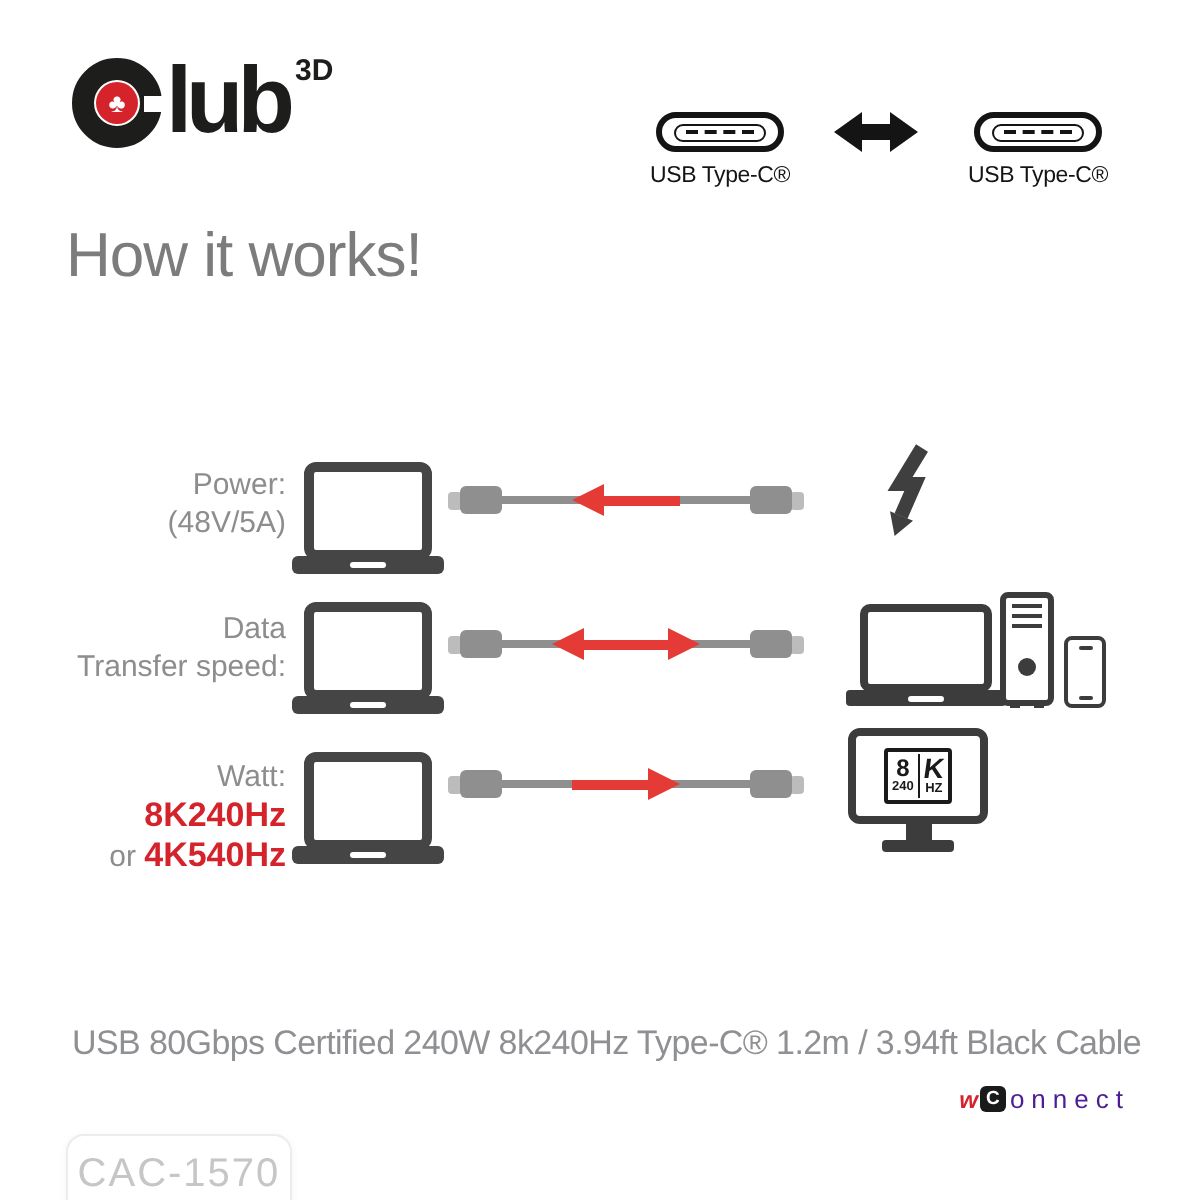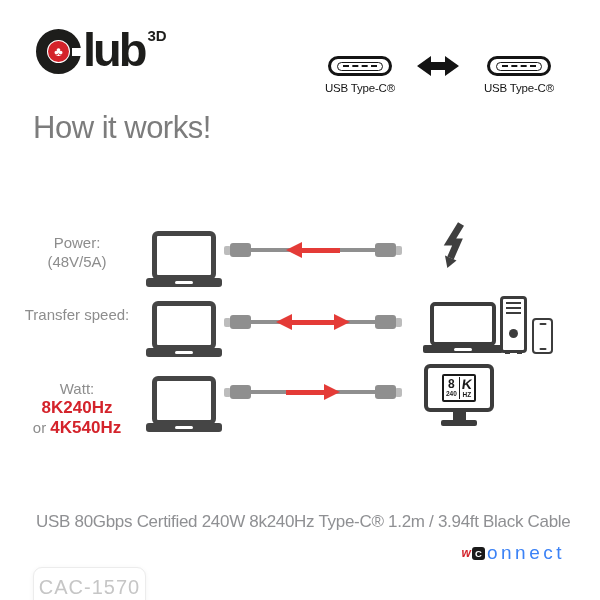--- a/index.html
+++ b/index.html
@@ -25,21 +25,21 @@
     box-sizing:border-box;display:flex;align-items:center;justify-content:center;background:#fff;}
   .usbc-inner{width:46px;height:9px;border:1.5px solid #141414;border-radius:5px;box-sizing:border-box;
     display:flex;align-items:center;justify-content:center;}
   .usbc-pins{width:34px;border-top:2px dashed #141414;height:0;}
   .usbc-label{position:absolute;width:90px;text-align:center;font-size:11.5px;font-weight:400;color:#141414;letter-spacing:-0.2px;}
 
   
   .heading{left:33px;top:110px;font-size:31px;color:#7c7c7c;letter-spacing:-0.5px;font-weight:400;}
 
   
-  .row-label{position:absolute;width:132px;text-align:center;font-size:15px;color:#8d8d8d;line-height:19px;left:11px;}
+  .row-label{position:absolute;width:132px;text-align:right;font-size:15px;color:#8d8d8d;line-height:19px;left:11px;}
   .row-label .val{font-size:17px;font-weight:700;color:#d4232b;line-height:20px;}
   .row-label .conj{color:#8d8d8d;font-weight:400;font-size:15px;}
 
   
   .laptop{position:absolute;width:76px;}
   .lap-screen{width:64px;height:49px;border:5px solid #454545;border-radius:6px;margin:0 auto;box-sizing:border-box;background:#fff;}
   .lap-base{width:76px;height:9px;background:#454545;border-radius:3px;margin-top:-2px;position:relative;}
   .lap-notch{position:absolute;left:50%;top:2.5px;transform:translateX(-50%);width:18px;height:3.5px;background:#fff;border-radius:2px;}
 
   
@@ -85,21 +85,21 @@
   .badge .small{font-size:6.5px;font-weight:700;color:#1a1a1a;margin-top:1px;}
   .mon-neck{width:13px;height:9px;background:#3c3c3c;margin:-1px auto 0;}
   .mon-base{width:36px;height:5.5px;background:#3c3c3c;border-radius:2px;margin:0 auto;}
 
   
   .caption{left:36px;top:512px;font-size:17px;color:#8f9093;letter-spacing:-0.3px;white-space:nowrap;}
   .wconnect{right:35px;top:542px;display:flex;align-items:center;}
   .wc-w{color:#d4232b;font-size:12px;font-weight:700;font-style:italic;margin-right:1px;}
   .wc-box{width:13px;height:13px;background:#1a1a1a;border-radius:3px;color:#fff;font-size:9.5px;font-weight:700;
     display:flex;align-items:center;justify-content:center;}
-  .wc-rest{font-size:19px;color:#3b82f6;letter-spacing:3.5px;margin-left:2px;}
+  .wc-rest{font-size:13px;color:#4c1d95;letter-spacing:3.5px;margin-left:2px;}
   .sku-box{left:33px;top:567px;width:113px;height:46px;border:1.5px solid #ececec;border-radius:9px;background:#fff;
     box-shadow:0 1px 5px rgba(0,0,0,0.05);box-sizing:border-box;display:flex;justify-content:center;padding-top:8px;}
   .sku-text{font-size:20px;color:#c6c6c6;letter-spacing:1px;}
 </style>
 </head>
 <body>
 
 <div class="canvas">
 
   <div class="abs logo">
@@ -158,20 +158,21 @@
       <span class="ahead l"></span>
         <span class="atail"></span>
     </div>
   </div>
   <svg class="abs bolt" width="26" height="52" viewBox="0 0 26 52">
     <path d="M18 2 L7 20 L14.5 20 L7.5 36" fill="none" stroke="#3f3f3f" stroke-width="7"></path>
     <polygon points="4.3,46 13.5,38.4 2,33.6" fill="#3f3f3f"></polygon>
   </svg>
 
   <div class="row-label" style="top:305px;">
+    <div>Data</div>
     <div>Transfer speed:</div>
   </div>
   <div class="laptop" style="left:146px;top:301px;">
     <div class="lap-screen"></div>
     <div class="lap-base">
         <div class="lap-notch"></div>
       </div>
   </div>
   <div class="cable" style="top:311px;">
     <div class="wire"></div>

